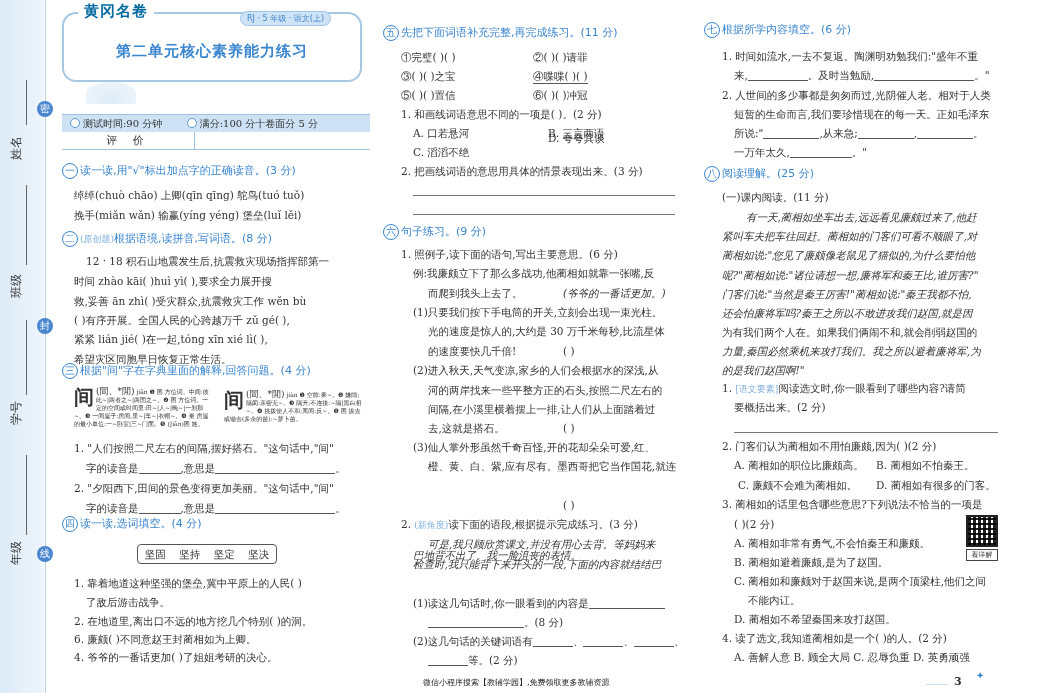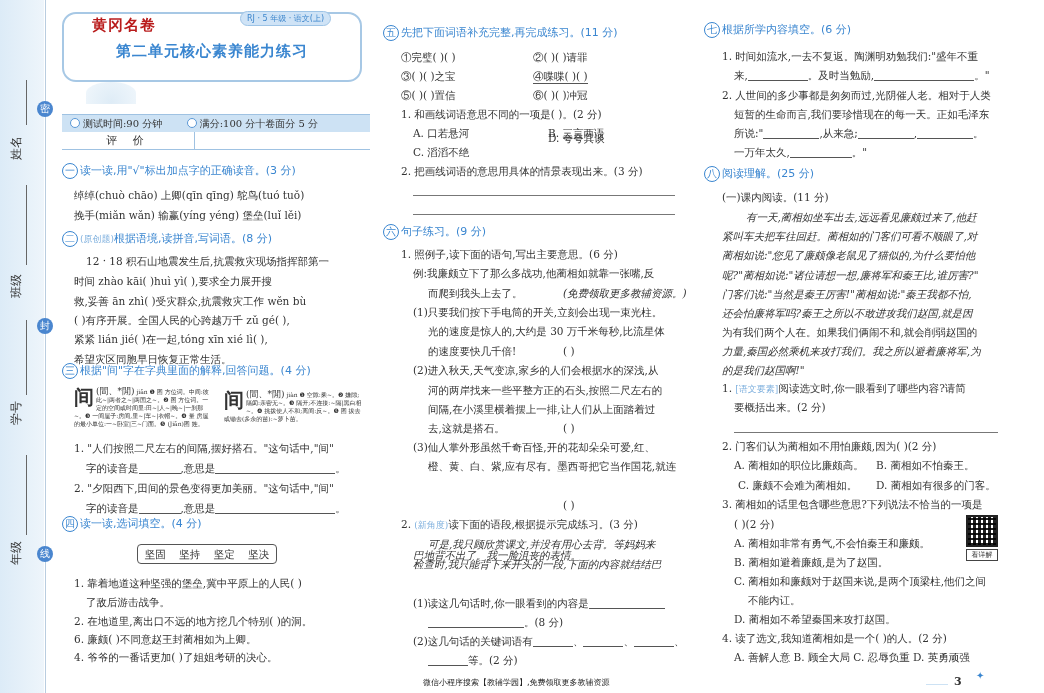--- a/index.html
+++ b/index.html
@@ -13,21 +13,21 @@
   .bind-label { position: absolute; left: 8px; transform: rotate(-90deg); transform-origin: left top; font-size: 12px; color: #333; font-family: "DejaVu Sans", sans-serif; white-space: nowrap; }
   .bind-blank { position: absolute; left: 26px; width: 1px; background: #666; }
 
   .col { position: absolute; top: 0; height: 693px; }
   .col1 { left: 62px; width: 308px; }
   .col2 { left: 383px; width: 305px; }
   .col3 { left: 704px; width: 300px; }
 
   
   .header-box { position: absolute; left: 0; top: 12px; width: 300px; height: 70px; border: 2px solid #a7c8e5; border-radius: 14px; background: #fff; }
-  .logo { position: absolute; left: 24px; top: 2px; background: #fff; padding: 0 6px; font-family: "DejaVu Sans", sans-serif; font-weight: bold; font-size: 15px; color: #b91c1c; letter-spacing: 1px; margin-top: 14px; }
+  .logo { position: absolute; left: 16px; top: 2px; background: #fff; padding: 0 6px; font-family: "DejaVu Sans", sans-serif; font-weight: bold; font-size: 15px; color: #0369a1; letter-spacing: 1px; }
   .grade-badge { position: absolute; left: 178px; top: 11px; background: #cfe3f6; border: 1px solid #9ec4e6; color: #3d86cc; font-size: 8px; border-radius: 8px; padding: 1px 6px; font-family: "DejaVu Sans", sans-serif; }
   .unit-title { position: absolute; left: 0; top: 42px; width: 300px; text-align: center; font-family: "DejaVu Sans", sans-serif; font-weight: bold; font-size: 15px; color: #3a86d0; letter-spacing: 1px; }
   .planet { position: absolute; left: 22px; top: 68px; width: 50px; height: 22px; border-radius: 50% 50% 0 0; background: radial-gradient(circle at 50% 90%, #d6e7f4, #edf5fb); opacity: .8; }
 
   .info-bar { position: absolute; left: 0; top: 114px; width: 308px; height: 18px; background: #cde2f4; border-top: 1px solid #9fc2e2; font-size: 10px; line-height: 18px; padding-left: 8px; color: #333; }
   .info-bar .ic { display: inline-block; width: 10px; height: 10px; border-radius: 50%; border: 1px solid #5b98d6; background: #fff; vertical-align: -1px; margin-right: 3px; }
   .info-bar .sp { display: inline-block; width: 18px; }
   .eval-row { position: absolute; left: 0; top: 132px; width: 308px; height: 18px; border-bottom: 1px solid #9fc2e2; font-size: 11px; line-height: 18px; }
   .eval-row .lbl { display: inline-block; width: 133px; text-align: center; border-right: 1px solid #9fc2e2; height: 18px; letter-spacing: 6px; }
 
@@ -158,21 +158,21 @@
   <div class="line" style="left:18px;top:164px">2. 把画线词语的意思用具体的情景表现出来。(3 分)</div>
   <div class="rule" style="left:30px;top:195px;width:262px"></div>
   <div class="rule" style="left:30px;top:214px;width:262px"></div>
 
   <div class="sec-title" style="left:0;top:224px">
     <span class="sec-num">六</span><span>句子练习。(9 分)</span>
   </div>
   <div class="line" style="left:18px;top:247px">1. 照例子,读下面的语句,写出主要意思。(6 分)</div>
   <div class="line" style="left:30px;top:266px">例:我廉颇立下了那么多战功,他蔺相如就靠一张嘴,反</div>
   <div class="line" style="left:45px;top:286px">而爬到我头上去了。</div>
-  <div class="line" style="left:180px;top:286px;font-style:italic">(免费领取更多教辅资源。)</div>
+  <div class="line" style="left:180px;top:286px;font-style:italic">(爷爷的一番话更加。)</div>
 
   <div class="line" style="left:30px;top:305px">(1)只要我们按下手电筒的开关,立刻会出现一束光柱。</div>
   <div class="line" style="left:45px;top:324px">光的速度是惊人的,大约是 30 万千米每秒,比流星体</div>
   <div class="line" style="left:45px;top:344px">的速度要快几千倍!</div>
   <div class="line" style="left:180px;top:344px">(                              )</div>
 
   <div class="line" style="left:30px;top:363px">(2)进入秋天,天气变凉,家乡的人们会根据水的深浅,从</div>
   <div class="line" style="left:45px;top:383px">河的两岸找来一些平整方正的石头,按照二尺左右的</div>
   <div class="line" style="left:45px;top:402px">间隔,在小溪里横着摆上一排,让人们从上面踏着过</div>
   <div class="line" style="left:45px;top:421px">去,这就是搭石。</div>

